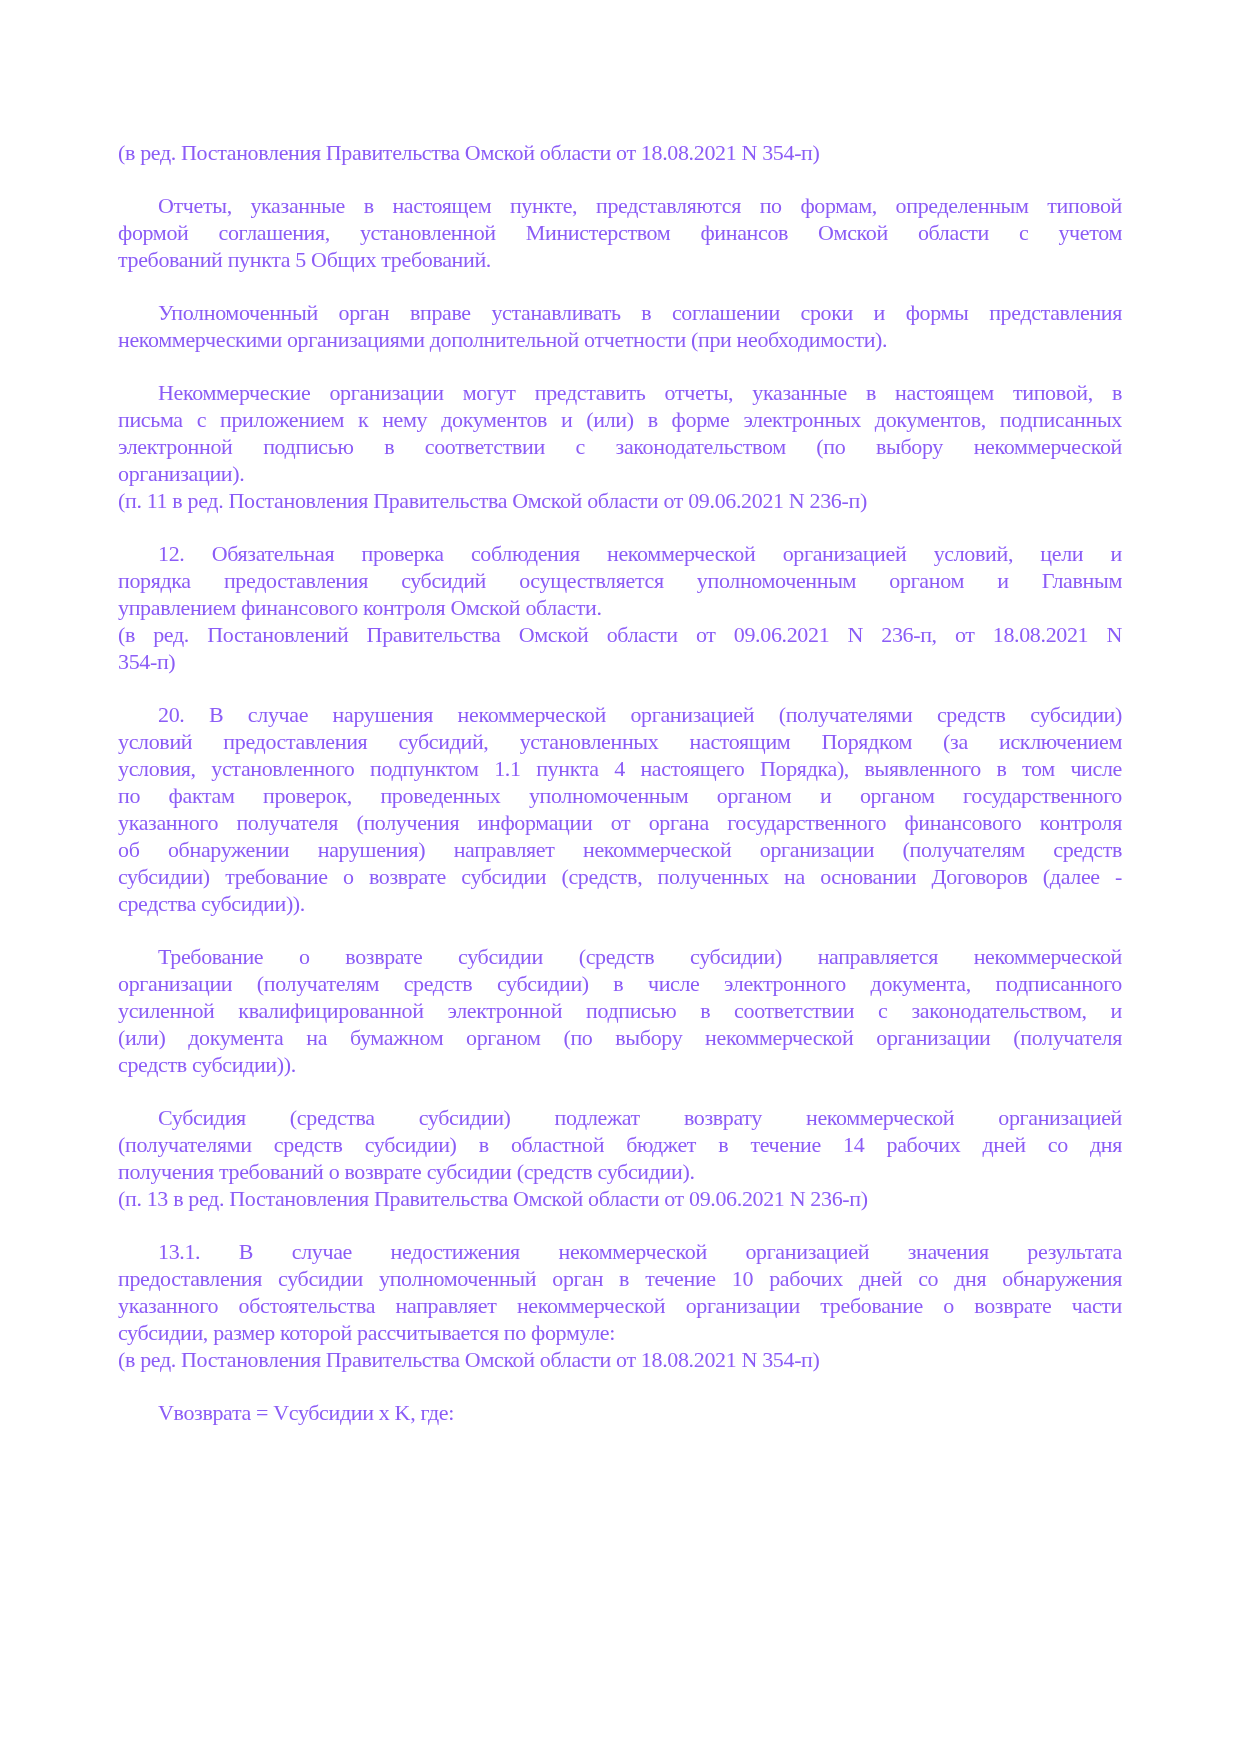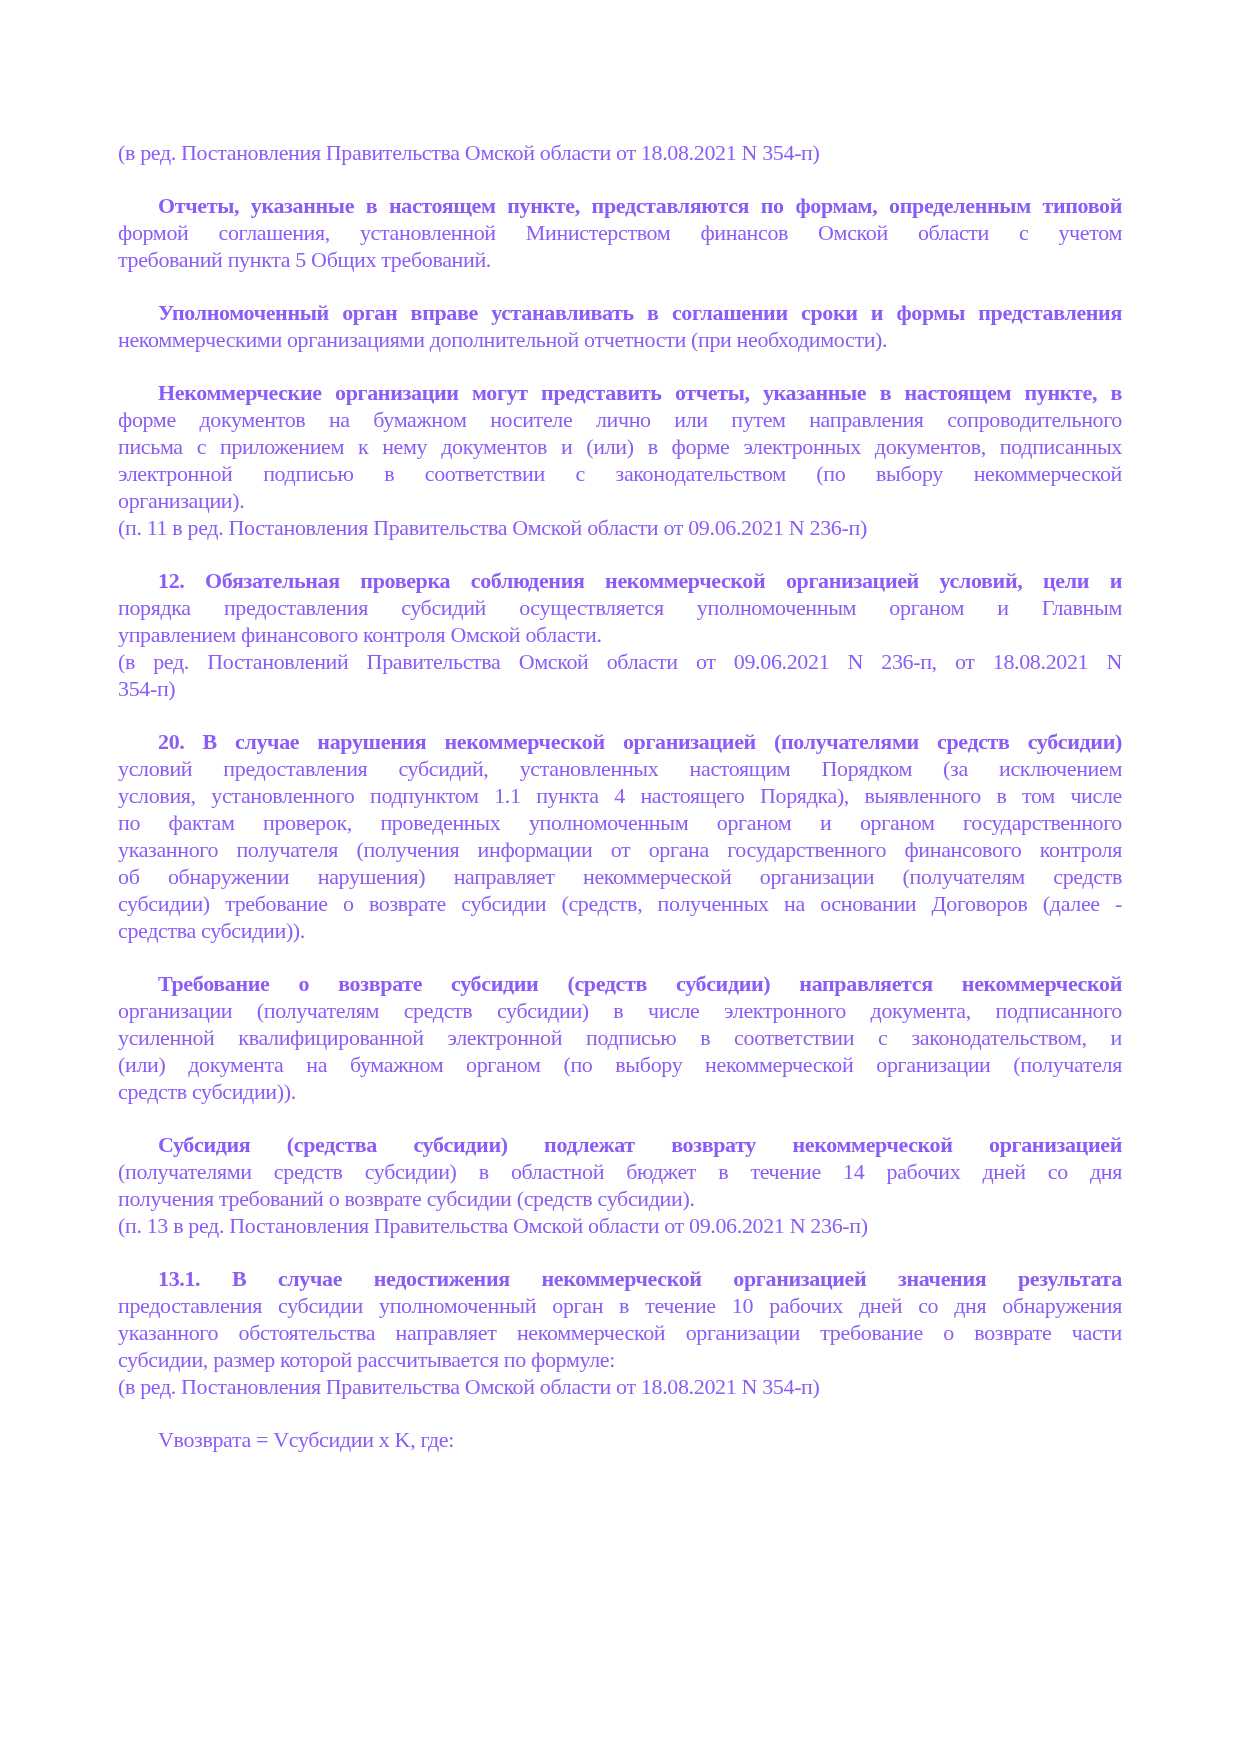--- a/index.html
+++ b/index.html
@@ -50,21 +50,20 @@
     text-align: justify;
     text-align-last: justify;
     letter-spacing: -0.35px;
     word-spacing: 0px;
   }
   .line.last > span {
     text-align-last: left;
   }
   .line.indent > span {
     width: 100%;
-    font-weight: bold;
   }
   .formula {
     padding-left: 40px;
     letter-spacing: -0.2px;
   }
 </style>
 </head>
 <body>
 
 <div class="page">
@@ -84,22 +83,21 @@
   <div class="gap"></div>
 
   <div class="para">
     <div class="line indent"><span>Уполномоченный орган вправе устанавливать в соглашении сроки и формы представления</span></div>
     <div class="line last"><span>некоммерческими организациями дополнительной отчетности (при необходимости).</span></div>
   </div>
 
   <div class="gap"></div>
 
   <div class="para">
-    <div class="line indent"><span>Некоммерческие организации могут представить отчеты, указанные в настоящем пункте, в</span></div>
-    <div class="line"><span>форме документов на бумажном носителе лично или путем направления сопроводительного</span></div>
+    <div class="line indent"><span>Некоммерческие организации могут представить отчеты, указанные в настоящем типовой, в</span></div>
     <div class="line"><span>письма с приложением к нему документов и (или) в форме электронных документов, подписанных</span></div>
     <div class="line"><span>электронной подписью в соответствии с законодательством (по выбору некоммерческой</span></div>
     <div class="line last"><span>организации).</span></div>
     <div class="line last"><span>(п. 11 в ред. Постановления Правительства Омской области от 09.06.2021 N 236-п)</span></div>
   </div>
 
   <div class="gap"></div>
 
   <div class="para">
     <div class="line indent"><span>12. Обязательная проверка соблюдения некоммерческой организацией условий, цели и</span></div>

